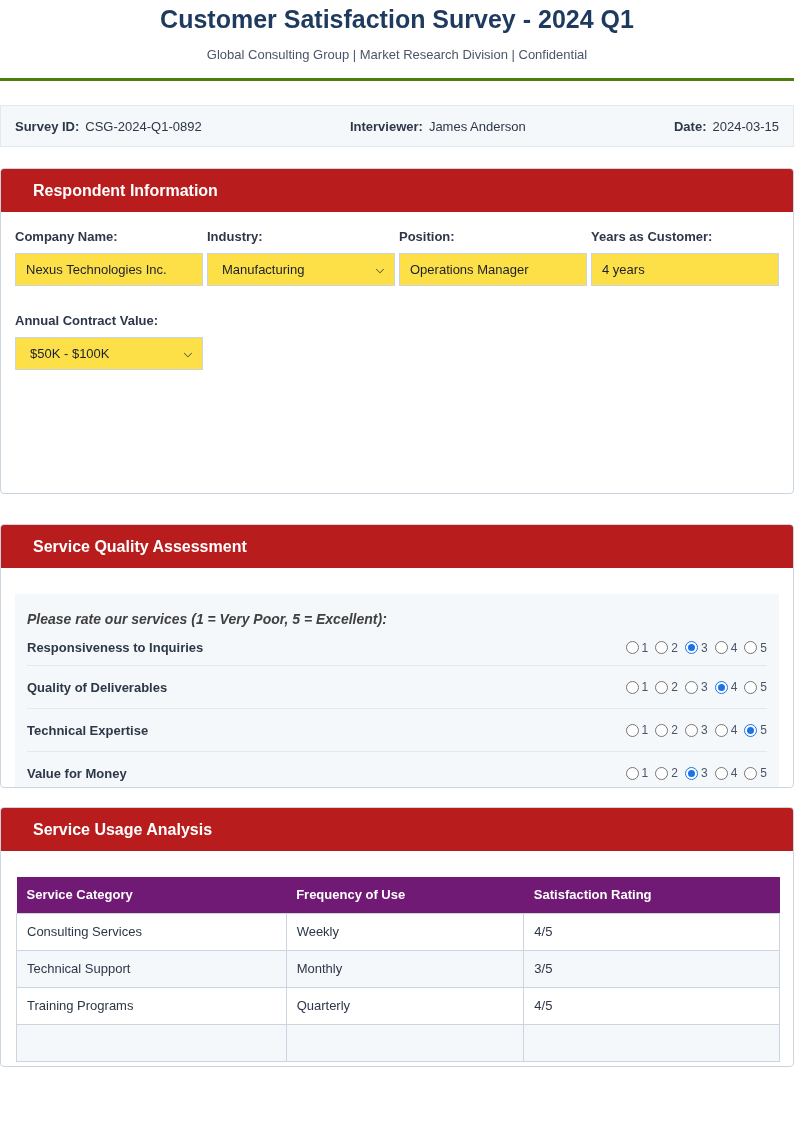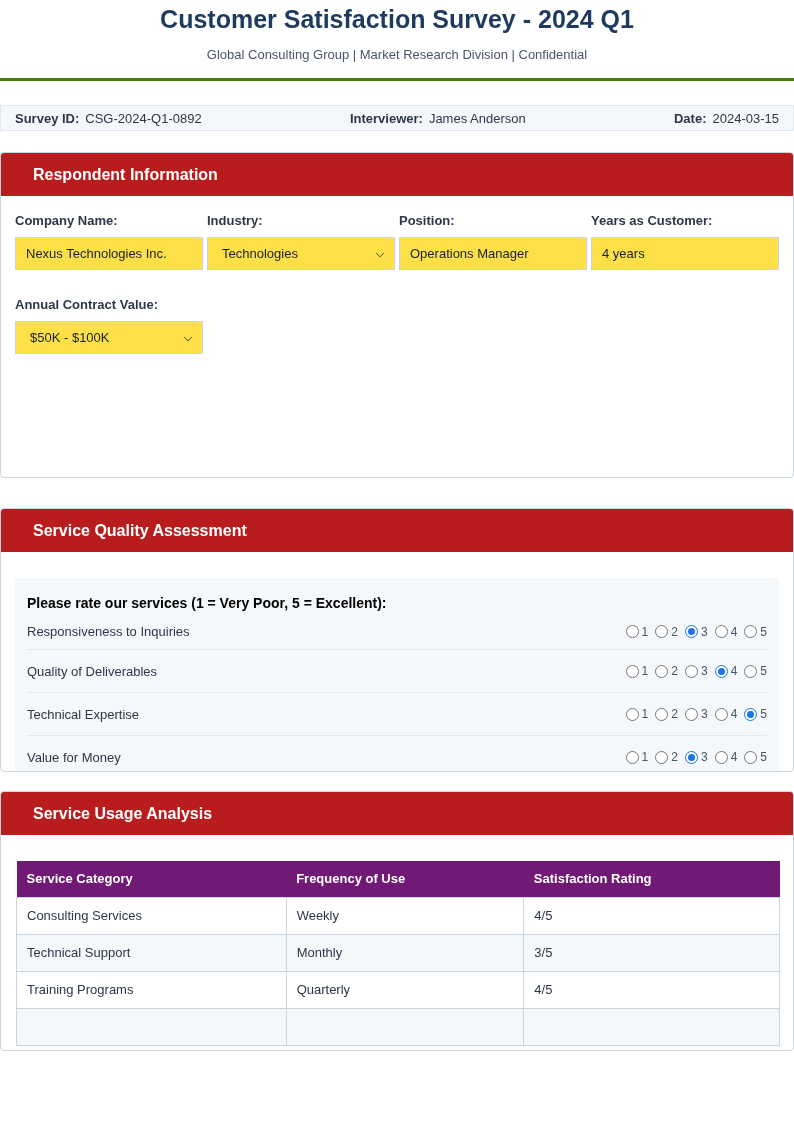--- a/index.html
+++ b/index.html
@@ -17,21 +17,21 @@
   }
   .header h1 {
     font-size: 25px; font-weight: bold; color: #1e3a5f;
     line-height: 30px;
   }
   .header .subtitle {
     font-size: 13px; color: #4a5568; margin-top: 13px;
   }
   .meta {
     margin-top: 24px;
-    height: 26px;
+    height: 42px;
     background: #f5f8fb;
     border: 1px solid #e2e8f0;
     display: flex; align-items: center; justify-content: space-between;
     padding: 0 14px;
     font-size: 13px;
   }
   .meta .lbl { font-weight: bold; color: #2d3748; margin-right: 6px; }
   .meta .val { color: #2d3748; }
   .section {
     border: 1px solid #cbd5e0;
@@ -66,29 +66,29 @@
   .field .box.sel { padding-left: 14px; }
   .chev { font-size: 11px; color: #1a202c; }
   .s2 { margin-top: 30px; height: 264px; }
   .rating-wrap {
     margin: 26px 14px 0 14px;
     background: #f5f8fb;
     height: 270px;
     padding: 14px 12px 0 12px;
   }
   .rating-title {
-    font-size: 14px; font-weight: bold; color: #000000;
-    height: 22px; line-height: 22px;
+    font-size: 14px; font-weight: bold; color: #404040;
+    height: 22px; line-height: 22px; font-style: italic;
   }
   .rating-row {
     display: flex; align-items: center; justify-content: space-between;
     height: 43px; border-bottom: 1px solid #e2e8f0;
   }
   .rating-row:first-of-type { height: 36px; }
-  .rating-row .q { font-size: 13px; font-weight: normal; color: #2d3748; }
+  .rating-row .q { font-size: 13px; font-weight: bold; color: #2d3748; }
   .opts { display: flex; gap: 7px; }
   .opt { display: flex; align-items: center; gap: 3px; font-size: 12px; color: #4a5568; }
   .radio {
     width: 13px; height: 13px; border-radius: 50%;
     border: 1px solid #767676; background: #fff;
     display: inline-block; position: relative;
   }
   .radio.on { border: 1.5px solid #1a73e8; }
   .radio.on::after {
     content: ""; position: absolute; left: 2px; top: 2px;
@@ -135,21 +135,21 @@
   <div class="grid">
     <div class="field">
       <label>Company Name:</label>
       <div class="box">
           <span>Nexus Technologies Inc.</span>
         </div>
     </div>
     <div class="field">
       <label>Industry:</label>
       <div class="box sel">
-          <span>Technologies</span>
+          <span>Manufacturing</span>
           <span class="chev">⌵</span>
         </div>
     </div>
     <div class="field">
       <label>Position:</label>
       <div class="box">
           <span>Operations Manager</span>
         </div>
     </div>
     <div class="field">

